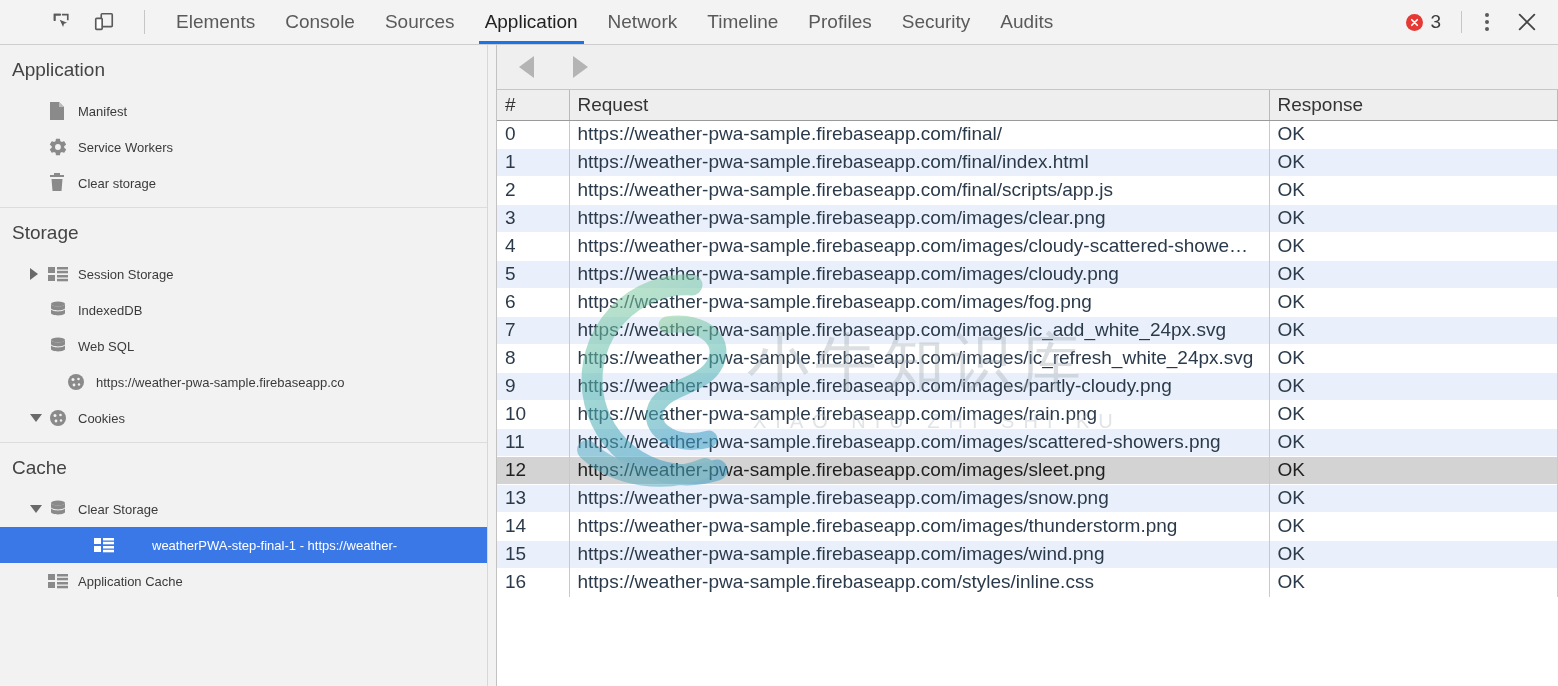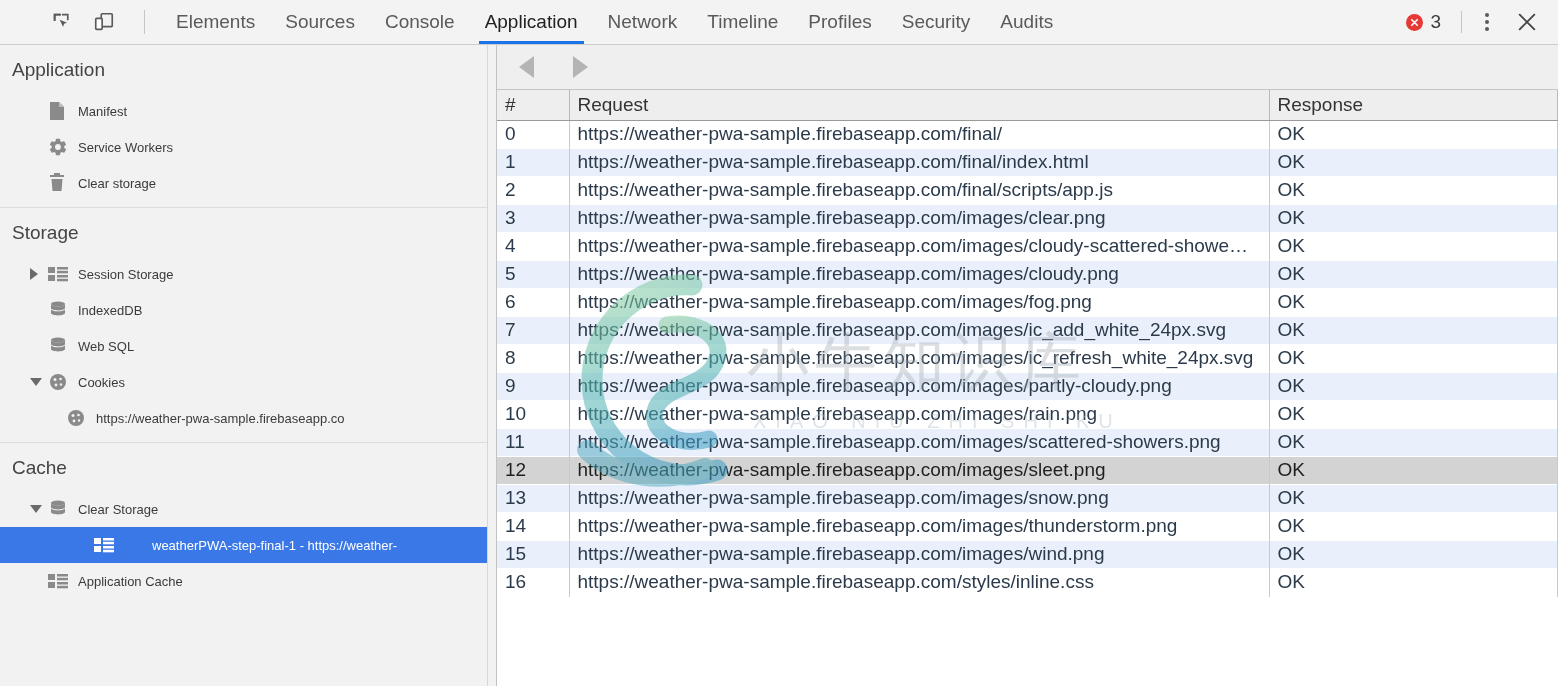--- a/index.html
+++ b/index.html
@@ -154,24 +154,24 @@
         </svg>
       </div>
       <div class="tb-sep"></div>
     </div>
 
     <div class="tabs">
       <div class="tab">
           <span>Elements</span>
         </div>
       <div class="tab">
+          <span>Console</span>
+        </div>
+      <div class="tab">
           <span>Sources</span>
-        </div>
-      <div class="tab">
-          <span>Console</span>
         </div>
       <div class="tab active">
           <span>Application</span>
         </div>
       <div class="tab">
           <span>Network</span>
         </div>
       <div class="tab">
           <span>Timeline</span>
         </div>
@@ -288,48 +288,48 @@
           <span class="ic">
             <svg width="20" height="20" viewBox="0 0 20 20">
                 <ellipse cx="10" cy="4" rx="7" ry="2.4" fill="#8a8a8a"></ellipse>
                 <path d="M3 4v4c0 1.3 3.1 2.4 7 2.4s7-1.1 7-2.4V4c0 1.3-3.1 2.4-7 2.4S3 5.3 3 4z" fill="#8a8a8a"></path>
                 <path d="M3 9v4c0 1.3 3.1 2.4 7 2.4s7-1.1 7-2.4V9c0 1.3-3.1 2.4-7 2.4S3 10.3 3 9z" fill="#8a8a8a"></path>
               </svg>
           </span>
           <span class="lbl">Web SQL</span>
         </div>
 
-        <div class="tree-row indent1">
-          <span class="tw">
-              <span class="tri open"></span>
-            </span>
+        <div class="tree-row indent2">
+          <span class="tw"></span>
           <span class="ic">
             <svg width="20" height="20" viewBox="0 0 20 20">
                 <circle cx="10" cy="10" r="8" fill="#8a8a8a"></circle>
                 <circle cx="7" cy="7.5" r="1.5" fill="#f2f2f2"></circle>
                 <circle cx="12.5" cy="7" r="1.3" fill="#f2f2f2"></circle>
                 <circle cx="8" cy="13" r="1.4" fill="#f2f2f2"></circle>
                 <circle cx="13" cy="12.5" r="1.2" fill="#f2f2f2"></circle>
               </svg>
           </span>
-          <span class="lbl">Cookies</span>
-        </div>
-
-        <div class="tree-row indent2">
-          <span class="tw"></span>
+          <span class="lbl">https://weather-pwa-sample.firebaseapp.co</span>
+        </div>
+
+        <div class="tree-row indent1">
+          <span class="tw">
+              <span class="tri open"></span>
+            </span>
           <span class="ic">
             <svg width="20" height="20" viewBox="0 0 20 20">
                 <circle cx="10" cy="10" r="8" fill="#8a8a8a"></circle>
                 <circle cx="7" cy="7.5" r="1.5" fill="#f2f2f2"></circle>
                 <circle cx="12.5" cy="7" r="1.3" fill="#f2f2f2"></circle>
                 <circle cx="8" cy="13" r="1.4" fill="#f2f2f2"></circle>
                 <circle cx="13" cy="12.5" r="1.2" fill="#f2f2f2"></circle>
               </svg>
           </span>
-          <span class="lbl">https://weather-pwa-sample.firebaseapp.co</span>
+          <span class="lbl">Cookies</span>
         </div>
 
         <div class="sect-divider"></div>
 
         <div class="sect-title">Cache</div>
 
         <div class="tree-row indent1">
           <span class="tw">
               <span class="tri open"></span>
             </span>

